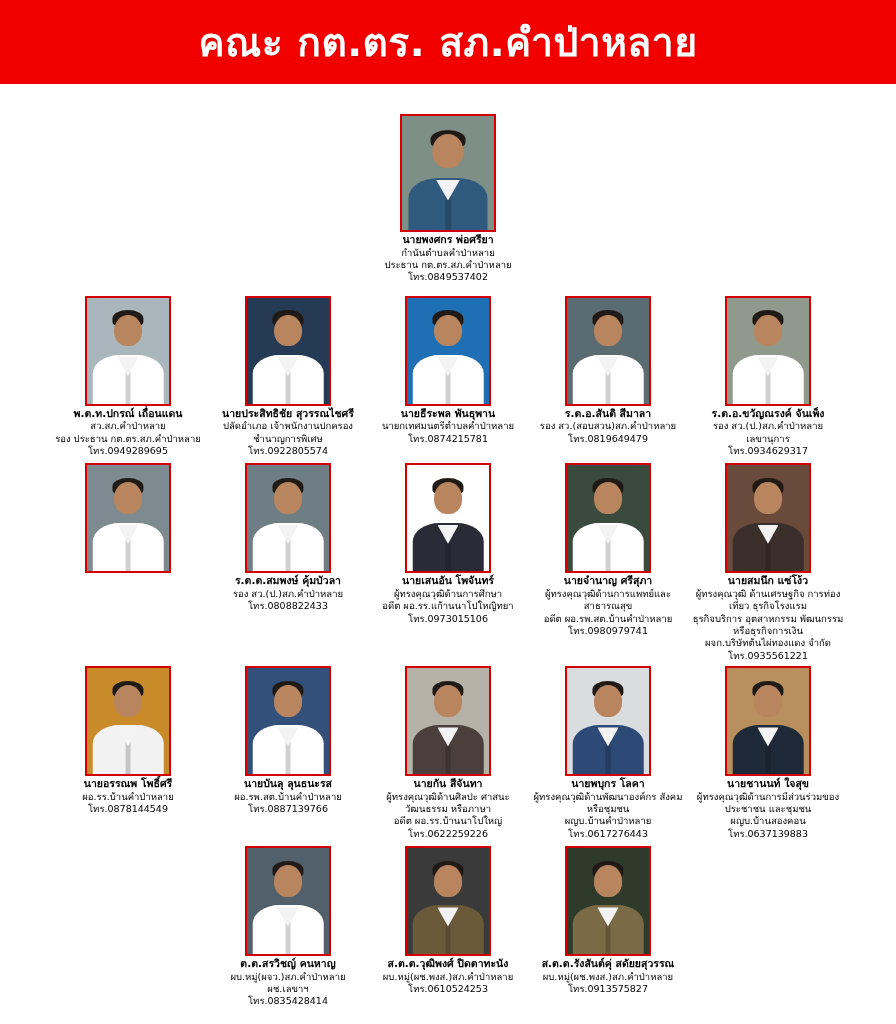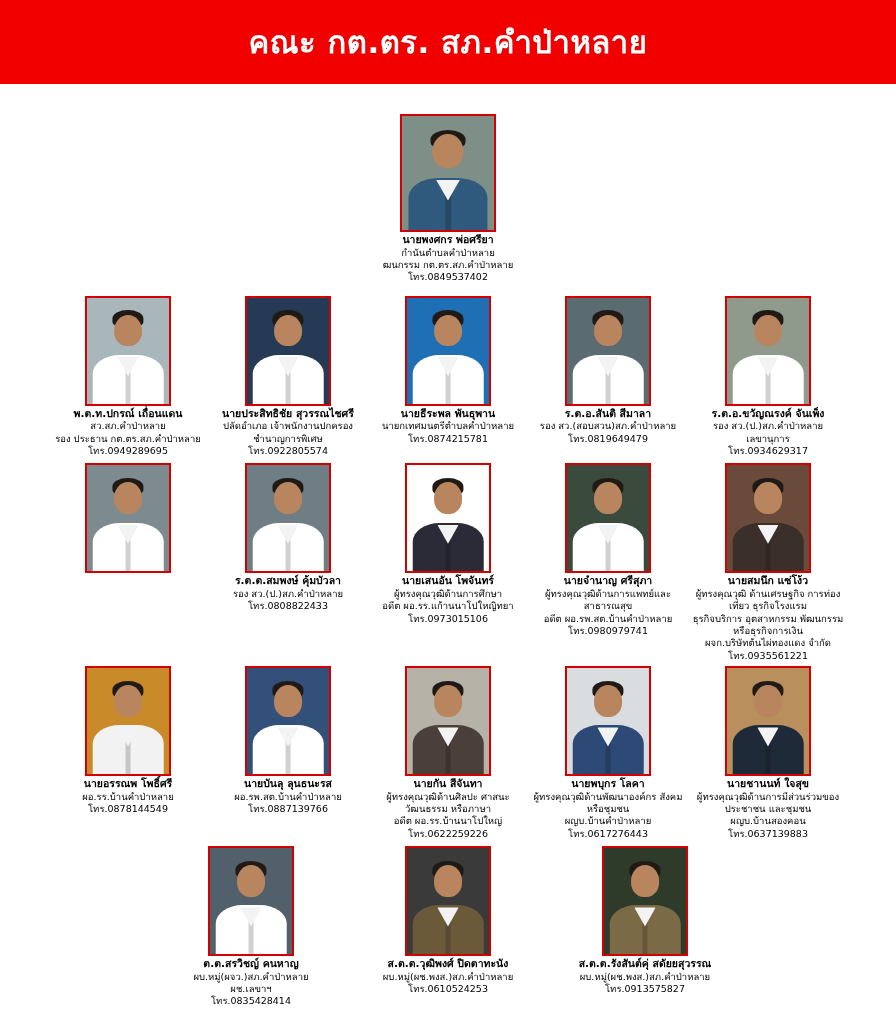--- a/index.html
+++ b/index.html
@@ -19,21 +19,21 @@
   .banner {
     width: 896px;
     height: 84px;
     background: #f20000;
     display: flex;
     align-items: center;
     justify-content: center;
   }
   .banner-title {
     color: #ffffff;
-    font-size: 31px;
+    font-size: 39px;
     font-weight: bold;
     letter-spacing: 0.5px;
     line-height: 1;
     white-space: nowrap;
     text-shadow: 0 1px 0 rgba(0,0,0,0.18);
   }
   
   .board {
     position: relative;
     width: 896px;
@@ -42,21 +42,21 @@
   .row {
     display: flex;
     justify-content: center;
     align-items: flex-start;
     width: 896px;
   }
   .row.top { margin-top: 18px; }
   .row.r1 { margin-top: 12px; }
   .row.r2 { margin-top: 6px; }
   .row.r3 { margin-top: 4px; }
-  .row.r4 { margin-top: 6px; gap: 37px; }
+  .row.r4 { margin-top: 6px; }
 
   .card {
     width: 160px;
     display: flex;
     flex-direction: column;
     align-items: center;
     text-align: center;
     padding: 0 4px;
   }
   .photo {
@@ -144,21 +144,21 @@
               <div class="body" style="background:#2f5a7e"></div>
               <div class="shoulderline"></div>
               <div class="collar"></div>
               <div class="hair"></div>
               <div class="head"></div>
             </div>
           </div>
           <div class="cap">
             <span class="name">นายพงศกร พ่อศรียา</span>
             <span class="line">กำนันตำบลคำป่าหลาย</span>
-            <span class="line">ฒนกรรม กต.ตร.สภ.คำป่าหลาย</span>
+            <span class="line">ประธาน กต.ตร.สภ.คำป่าหลาย</span>
             <span class="tel">โทร.0849537402</span>
           </div>
         </div>
       </div>
     <div class="row r1" id="row1">
         <div class="card">
           <div class="photo" style="border-color: rgb(212, 0, 0);">
             <div class="pt">
               <div class="bg" style="background:#a9b7bd"></div>
               <div class="body" style="background:#ffffff"></div>

